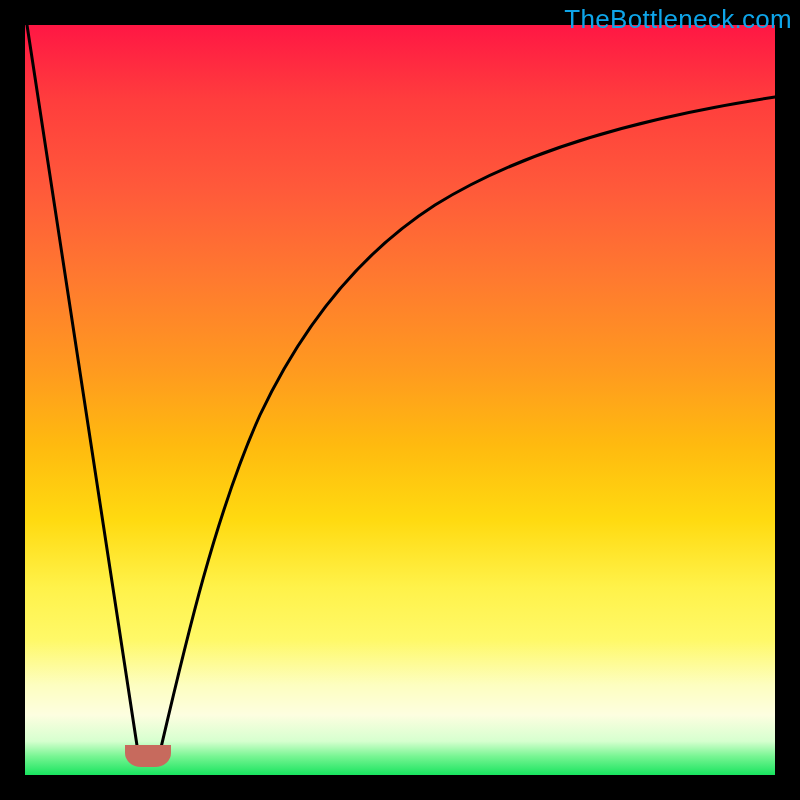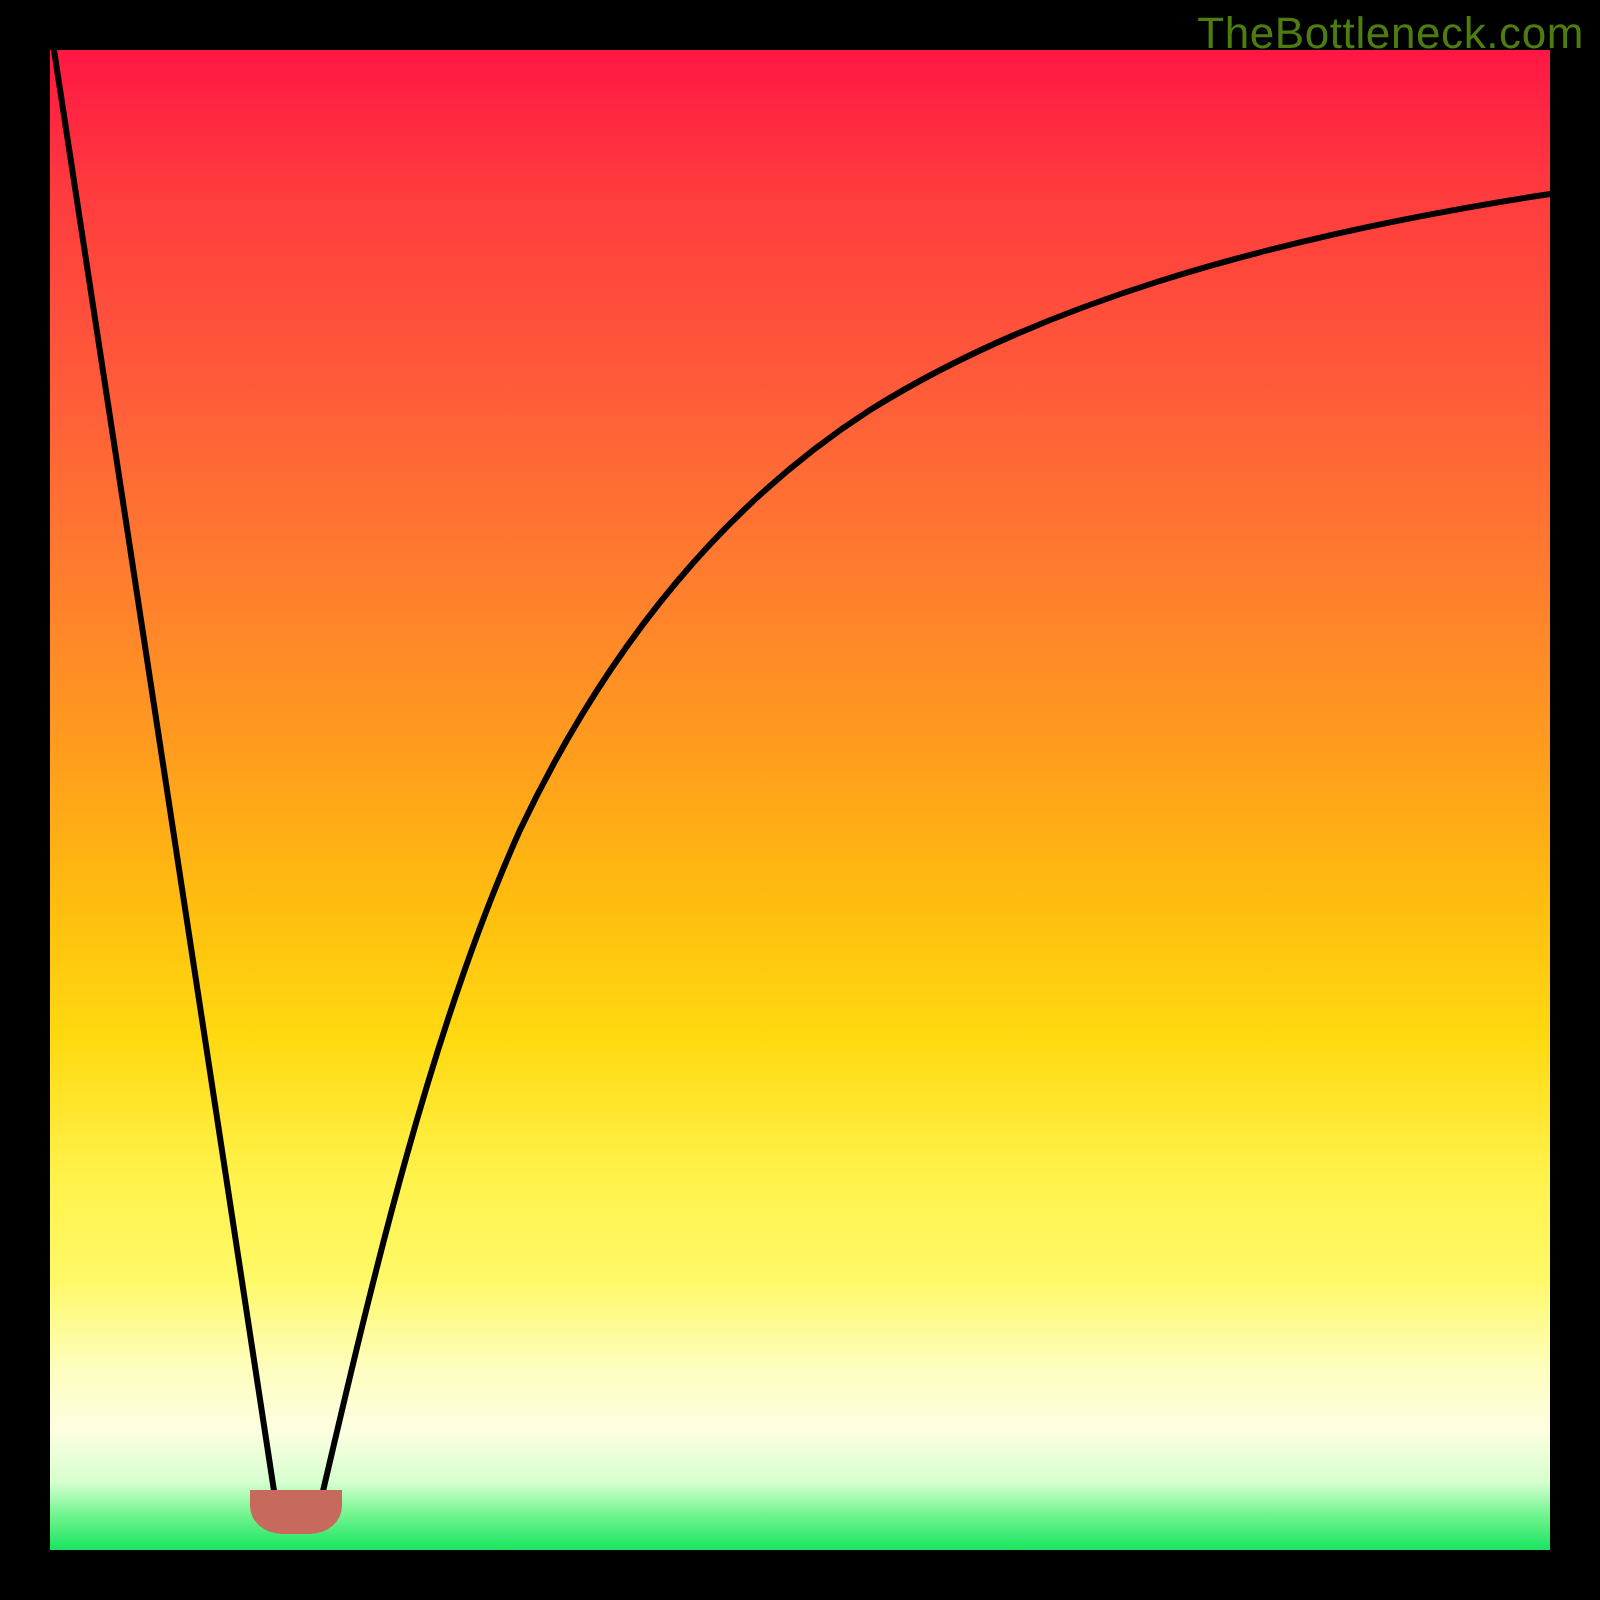--- a/index.html
+++ b/index.html
@@ -41,22 +41,22 @@
       #fdfee0 92%,
       #d6ffcf 95.5%,
       #78f593 97.5%,
       #18e45f 100%
     );
   }
   .watermark {
     position: absolute;
     top: 4px;
     right: 8px;
-    color: #4d7c0f;
-    font-size: 22px;
+    color: #0ea5e9;
+    font-size: 26px;
     font-weight: 500;
     letter-spacing: 0.3px;
     user-select: none;
   }
   svg.curve {
     position: absolute;
     left: 0;
     top: 0;
     width: 750px;
     height: 750px;

